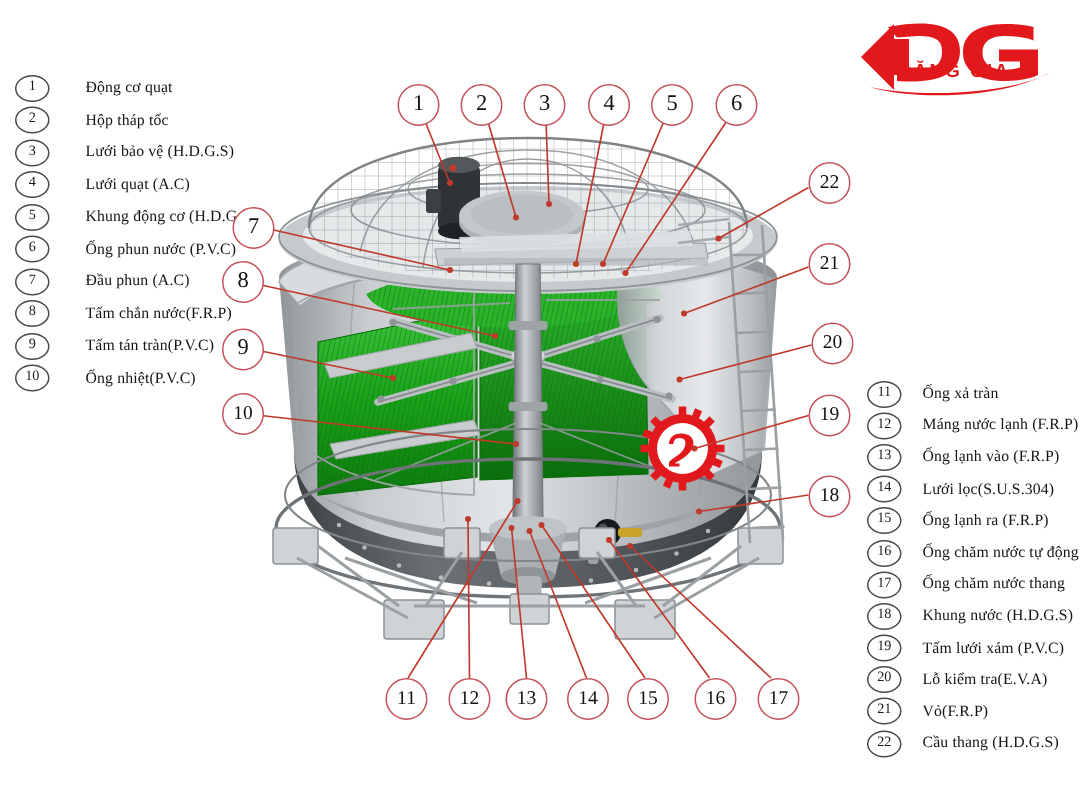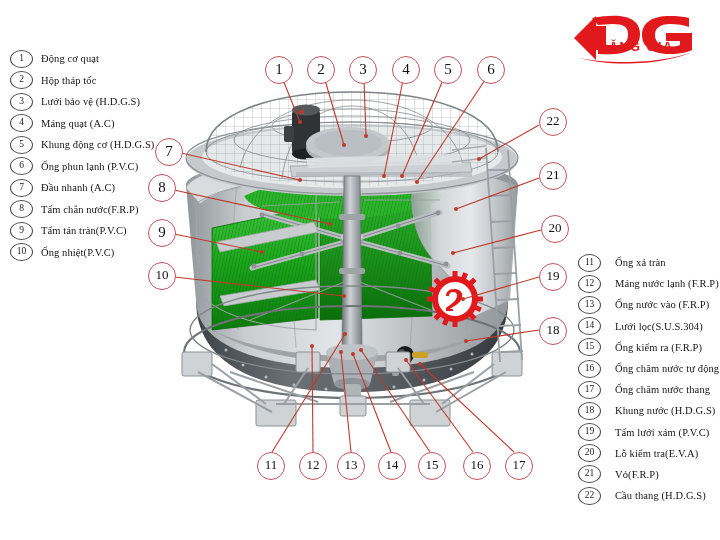--- a/index.html
+++ b/index.html
@@ -39,21 +39,21 @@
     border: 1px solid #4a4a4a;
     border-radius: 50%;
     font-size: 9.5px;
     line-height: 15px;
     text-align: center;
     color: #1b1b1b;
     background: #fff;
     font-family: "Liberation Serif", "DejaVu Serif", serif;
   }
   .legend-label {
-    margin-left: 8px;
+    margin-left: 24px;
     font-size: 10.5px;
     color: #141414;
     letter-spacing: 0.1px;
   }
   #legend-right .legend-label { margin-left: 14px; }
 
   
   .callout {
     position: absolute;
     width: 26px;
@@ -469,33 +469,33 @@
       <div class="legend-row">
         <div class="legend-num">2</div>
         <div class="legend-label">Hộp tháp tốc</div>
       </div>
       <div class="legend-row">
         <div class="legend-num">3</div>
         <div class="legend-label">Lưới bảo vệ (H.D.G.S)</div>
       </div>
       <div class="legend-row">
         <div class="legend-num">4</div>
-        <div class="legend-label">Máng quạt (A.C)</div>
+        <div class="legend-label">Lưới quạt (A.C)</div>
       </div>
       <div class="legend-row">
         <div class="legend-num">5</div>
         <div class="legend-label">Khung động cơ (H.D.G.S)</div>
       </div>
       <div class="legend-row">
         <div class="legend-num">6</div>
-        <div class="legend-label">Ống phun lạnh (P.V.C)</div>
+        <div class="legend-label">Ống phun nước (P.V.C)</div>
       </div>
       <div class="legend-row">
         <div class="legend-num">7</div>
-        <div class="legend-label">Đầu nhanh (A.C)</div>
+        <div class="legend-label">Đầu phun (A.C)</div>
       </div>
       <div class="legend-row">
         <div class="legend-num">8</div>
         <div class="legend-label">Tấm chắn nước(F.R.P)</div>
       </div>
       <div class="legend-row">
         <div class="legend-num">9</div>
         <div class="legend-label">Tấm tán tràn(P.V.C)</div>
       </div>
       <div class="legend-row">
@@ -508,29 +508,29 @@
       <div class="legend-row">
         <div class="legend-num">11</div>
         <div class="legend-label">Ống xả tràn</div>
       </div>
       <div class="legend-row">
         <div class="legend-num">12</div>
         <div class="legend-label">Máng nước lạnh (F.R.P)</div>
       </div>
       <div class="legend-row">
         <div class="legend-num">13</div>
-        <div class="legend-label">Ống nước vào (F.R.P)</div>
+        <div class="legend-label">Ống lạnh vào (F.R.P)</div>
       </div>
       <div class="legend-row">
         <div class="legend-num">14</div>
         <div class="legend-label">Lưới lọc(S.U.S.304)</div>
       </div>
       <div class="legend-row">
         <div class="legend-num">15</div>
-        <div class="legend-label">Ống kiểm ra (F.R.P)</div>
+        <div class="legend-label">Ống lạnh ra (F.R.P)</div>
       </div>
       <div class="legend-row">
         <div class="legend-num">16</div>
         <div class="legend-label">Ống chăm nước tự động</div>
       </div>
       <div class="legend-row">
         <div class="legend-num">17</div>
         <div class="legend-label">Ống chăm nước thang</div>
       </div>
       <div class="legend-row">

